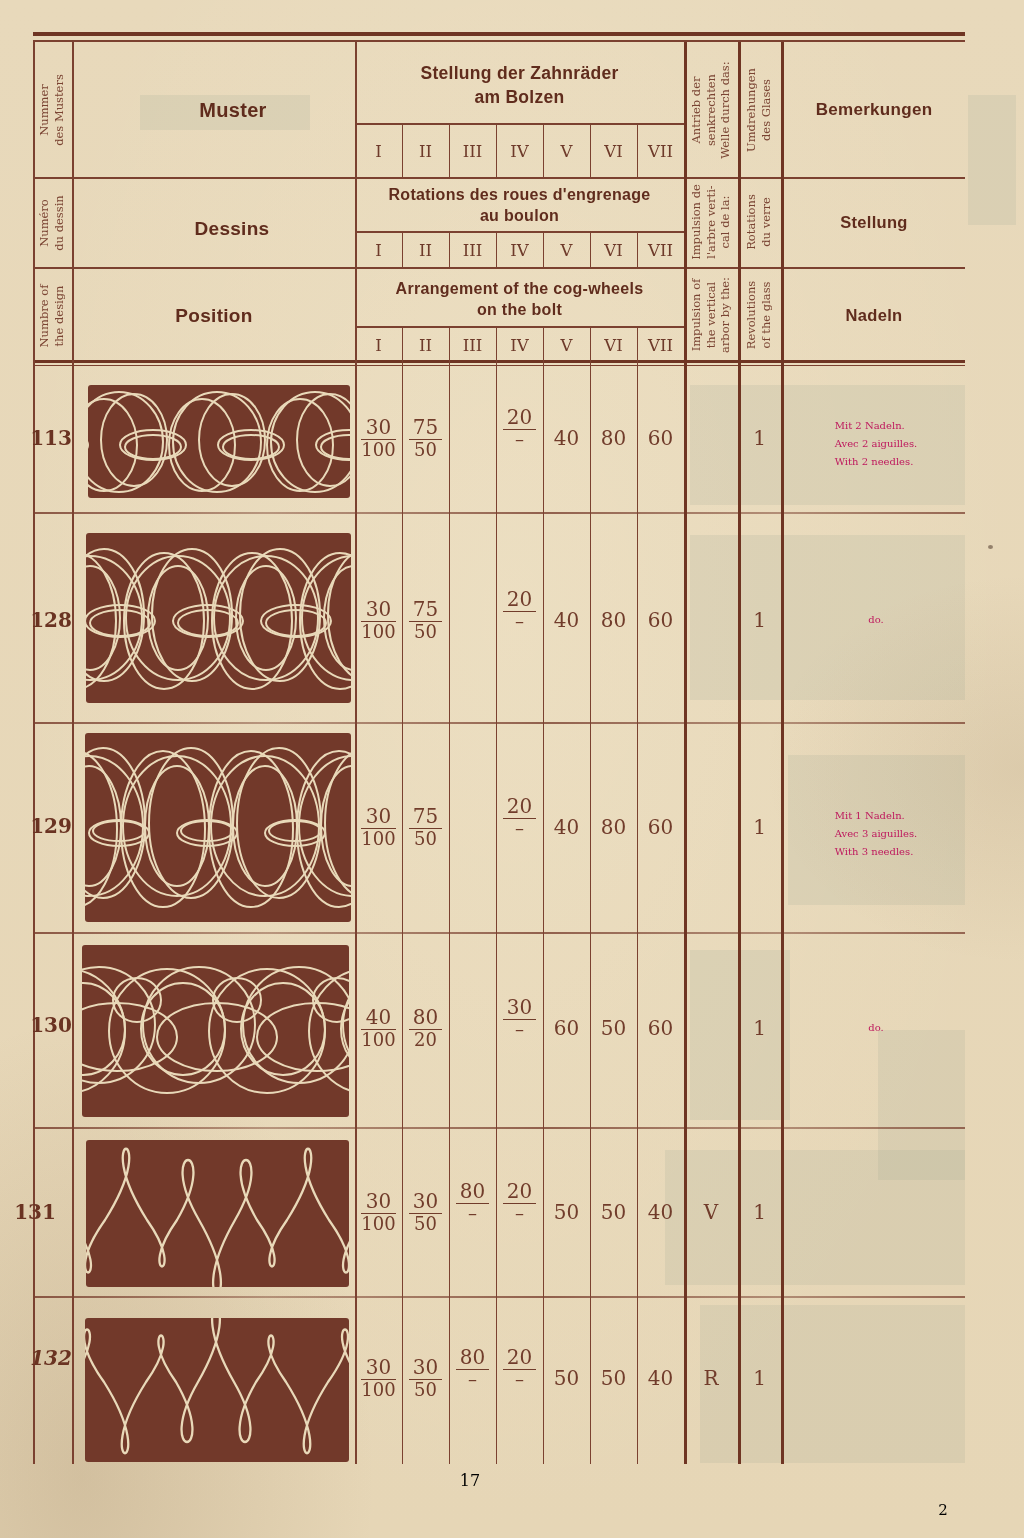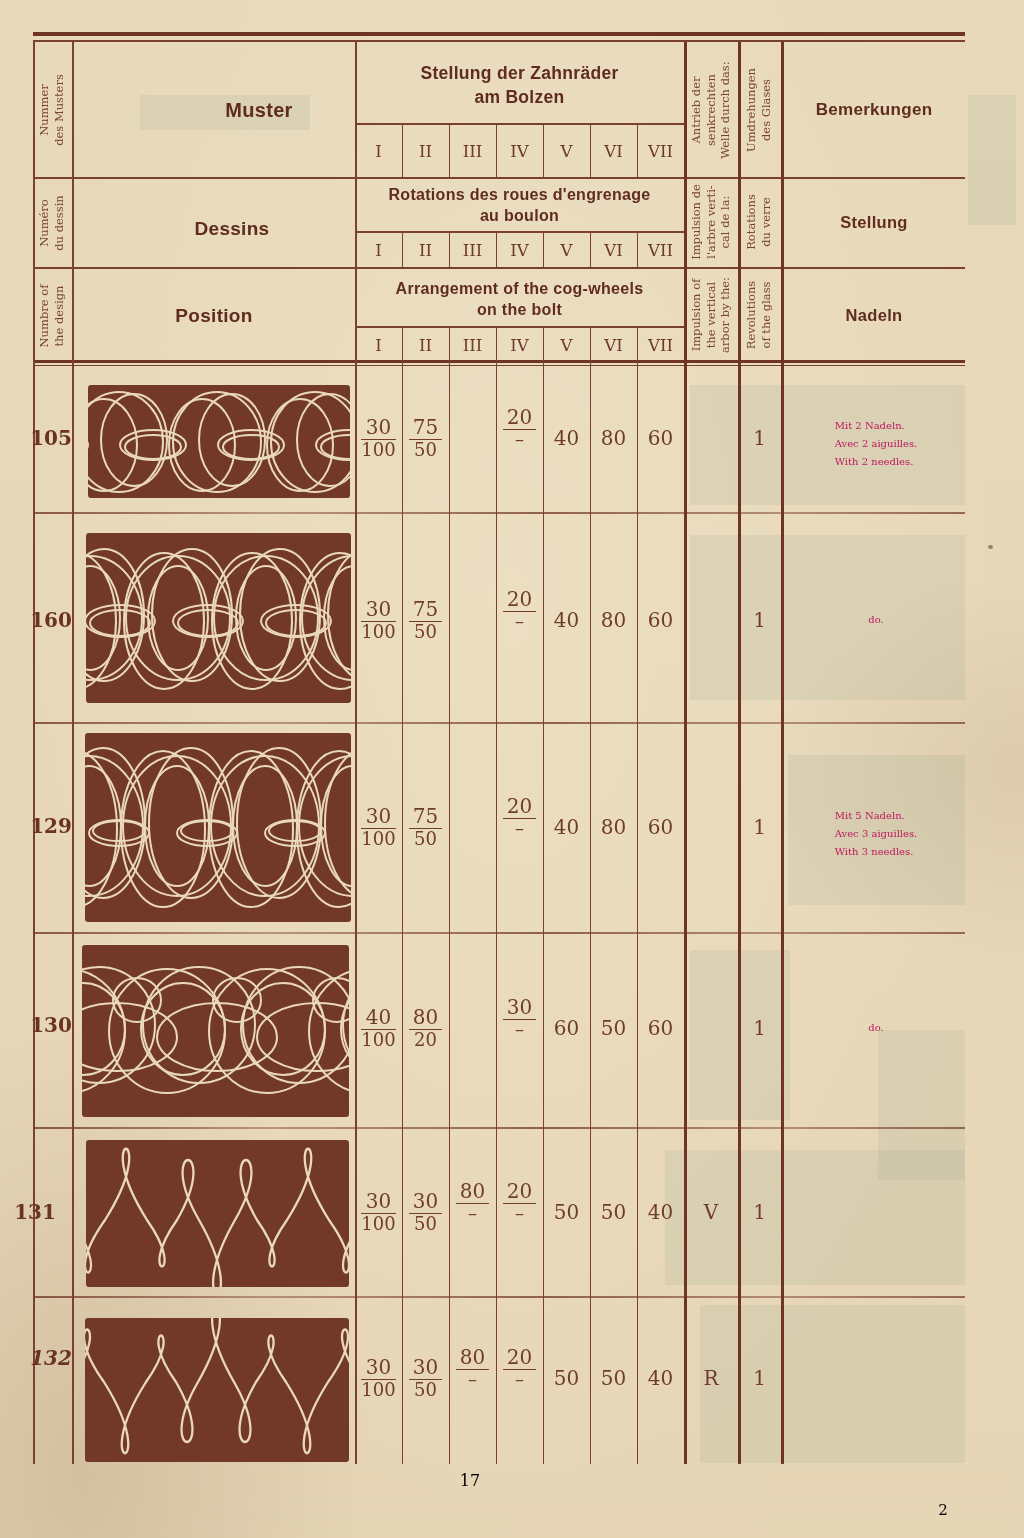--- a/index.html
+++ b/index.html
@@ -92,21 +92,21 @@
 <div class="vrule" style="left:496px;top:327px;width:1px;height:1137px;"></div>
 <div class="vrule" style="left:543px;top:327px;width:1px;height:1137px;"></div>
 <div class="vrule" style="left:590px;top:327px;width:1px;height:1137px;"></div>
 <div class="vrule" style="left:637px;top:327px;width:1px;height:1137px;"></div>
 <div class="vrule thick" style="left:684px;top:42px;width:2.5px;height:1422px;"></div>
 <div class="vrule thick" style="left:738px;top:42px;width:2.5px;height:1422px;"></div>
 <div class="vrule thick" style="left:781px;top:42px;width:2.5px;height:1422px;"></div>
 
 <div class="c rot smallcap ml" style="left:-13px;top:90px;width:130px;height:40px;">Nummer
 des Musters</div>
-<div class="c sans" style="left:92px;top:60px;width:280px;height:100px;font-size:20px;padding-left:27px;">Muster</div>
+<div class="c sans" style="left:66px;top:60px;width:280px;height:100px;font-size:20px;padding-left:27px;">Muster</div>
 <div class="c sans ml" style="left:357px;top:50px;width:325px;height:72px;font-size:17.5px;line-height:1.35;">Stellung der Zahnräder
 am Bolzen</div>
 <div class="c rot smallcap ml" style="left:646px;top:84px;width:130px;height:52px;">Antrieb der
 senkrechten
 Welle durch das:</div>
 <div class="c rot smallcap ml" style="left:694px;top:89px;width:130px;height:42px;">Umdrehungen
 des Glases</div>
 <div class="c sans" style="left:783px;top:60px;width:182px;height:100px;font-size:17px;">Bemerkungen</div>
 
 <div class="c rot smallcap ml" style="left:-13px;top:203px;width:130px;height:40px;">Numéro
@@ -150,21 +150,21 @@
 <div class="c roman" style="left:637px;top:232px;width:47px;height:36px;">VII</div>
 
 <div class="c roman" style="left:355px;top:327px;width:47px;height:36px;">I</div>
 <div class="c roman" style="left:402px;top:327px;width:47px;height:36px;">II</div>
 <div class="c roman" style="left:449px;top:327px;width:47px;height:36px;">III</div>
 <div class="c roman" style="left:496px;top:327px;width:47px;height:36px;">IV</div>
 <div class="c roman" style="left:543px;top:327px;width:47px;height:36px;">V</div>
 <div class="c roman" style="left:590px;top:327px;width:47px;height:36px;">VI</div>
 <div class="c roman" style="left:637px;top:327px;width:47px;height:36px;">VII</div>
 
-<div class="c rownum" style="left:30px;top:406px;width:42px;height:64px;">105</div>
+<div class="c rownum" style="left:30px;top:406px;width:42px;height:64px;">113</div>
 <svg class="pattern" style="left:88px;top:385px;width:262px;height:113px;" viewBox="0 0 262 113">
     <rect x="0" y="0" width="262" height="113" rx="3" fill="#72392a"></rect>
     <ellipse cx="16" cy="60" rx="33" ry="46" fill="none" stroke="#e9d9b9" stroke-width="2"></ellipse>
     <ellipse cx="46" cy="55" rx="33" ry="46" fill="none" stroke="#e9d9b9" stroke-width="2"></ellipse>
     <ellipse cx="31" cy="57" rx="44" ry="50" fill="none" stroke="#e9d9b9" stroke-width="2"></ellipse>
     <ellipse cx="114" cy="60" rx="33" ry="46" fill="none" stroke="#e9d9b9" stroke-width="2"></ellipse>
     <ellipse cx="144" cy="55" rx="33" ry="46" fill="none" stroke="#e9d9b9" stroke-width="2"></ellipse>
     <ellipse cx="129" cy="57" rx="44" ry="50" fill="none" stroke="#e9d9b9" stroke-width="2"></ellipse>
     <ellipse cx="212" cy="60" rx="33" ry="46" fill="none" stroke="#e9d9b9" stroke-width="2"></ellipse>
     <ellipse cx="242" cy="55" rx="33" ry="46" fill="none" stroke="#e9d9b9" stroke-width="2"></ellipse>
@@ -204,21 +204,21 @@
   </div>
 <div class="c pnum" style="left:543px;top:406px;width:47px;height:64px;">40</div>
 <div class="c pnum" style="left:590px;top:406px;width:47px;height:64px;">80</div>
 <div class="c pnum" style="left:637px;top:406px;width:47px;height:64px;">60</div>
 <div class="c pnum" style="left:684px;top:406px;width:54px;height:64px;"></div>
 <div class="c pnum" style="left:738px;top:406px;width:43px;height:64px;">1</div>
 <div class="c remarks" style="left:786px;top:398px;width:180px;height:92px;">Mit 2 Nadeln.
 Avec 2 aiguilles.
 With 2 needles.</div>
 
-<div class="c rownum" style="left:30px;top:588px;width:42px;height:64px;">160</div>
+<div class="c rownum" style="left:30px;top:588px;width:42px;height:64px;">128</div>
 <svg class="pattern" style="left:86px;top:533px;width:265px;height:170px;" viewBox="0 0 265 170">
     <rect x="0" y="0" width="265" height="170" rx="3" fill="#72392a"></rect>
     <ellipse cx="-10" cy="88" rx="40" ry="68" fill="none" stroke="#e9d9b9" stroke-width="2"></ellipse>
     <ellipse cx="18" cy="82" rx="40" ry="66" fill="none" stroke="#e9d9b9" stroke-width="2"></ellipse>
     <ellipse cx="4" cy="85" rx="30" ry="52" fill="none" stroke="#e9d9b9" stroke-width="2"></ellipse>
     <ellipse cx="4" cy="85" rx="52" ry="62" fill="none" stroke="#e9d9b9" stroke-width="2"></ellipse>
     <ellipse cx="78" cy="88" rx="40" ry="68" fill="none" stroke="#e9d9b9" stroke-width="2"></ellipse>
     <ellipse cx="106" cy="82" rx="40" ry="66" fill="none" stroke="#e9d9b9" stroke-width="2"></ellipse>
     <ellipse cx="92" cy="85" rx="30" ry="52" fill="none" stroke="#e9d9b9" stroke-width="2"></ellipse>
     <ellipse cx="92" cy="85" rx="52" ry="62" fill="none" stroke="#e9d9b9" stroke-width="2"></ellipse>
@@ -316,21 +316,21 @@
     <span class="fr">
       <span class="fr-n">20</span>
       <span class="fr-d">–</span>
     </span>
   </div>
 <div class="c pnum" style="left:543px;top:795px;width:47px;height:64px;">40</div>
 <div class="c pnum" style="left:590px;top:795px;width:47px;height:64px;">80</div>
 <div class="c pnum" style="left:637px;top:795px;width:47px;height:64px;">60</div>
 <div class="c pnum" style="left:684px;top:795px;width:54px;height:64px;"></div>
 <div class="c pnum" style="left:738px;top:795px;width:43px;height:64px;">1</div>
-<div class="c remarks" style="left:786px;top:788px;width:180px;height:92px;">Mit 5 Nadeln.
+<div class="c remarks" style="left:786px;top:788px;width:180px;height:92px;">Mit 1 Nadeln.
 Avec 3 aiguilles.
 With 3 needles.</div>
 
 <div class="c rownum" style="left:30px;top:993px;width:42px;height:64px;">130</div>
 <svg class="pattern" style="left:82px;top:945px;width:267px;height:172px;" viewBox="0 0 267 172">
     <rect x="0" y="0" width="267" height="172" rx="3" fill="#72392a"></rect>
     <ellipse cx="-15" cy="86" rx="58" ry="62" fill="none" stroke="#e9d9b9" stroke-width="2"></ellipse>
     <ellipse cx="17" cy="80" rx="56" ry="58" fill="none" stroke="#e9d9b9" stroke-width="2"></ellipse>
     <ellipse cx="1" cy="84" rx="42" ry="46" fill="none" stroke="#e9d9b9" stroke-width="2"></ellipse>
     <ellipse cx="85" cy="86" rx="58" ry="62" fill="none" stroke="#e9d9b9" stroke-width="2"></ellipse>

